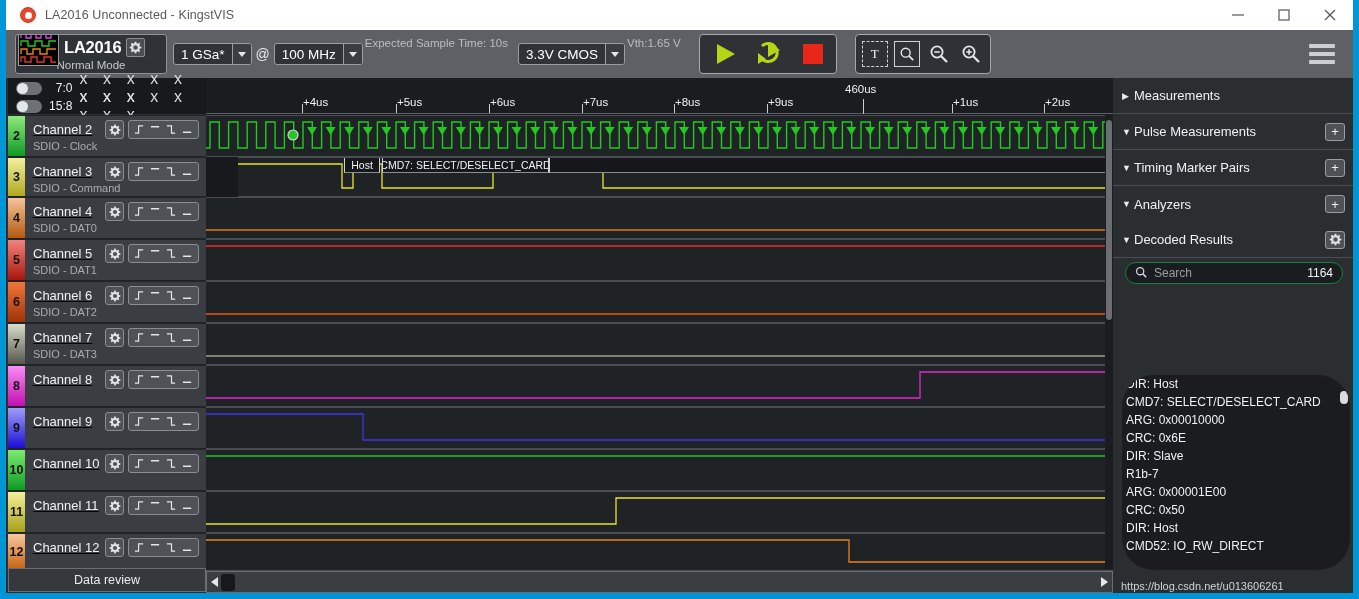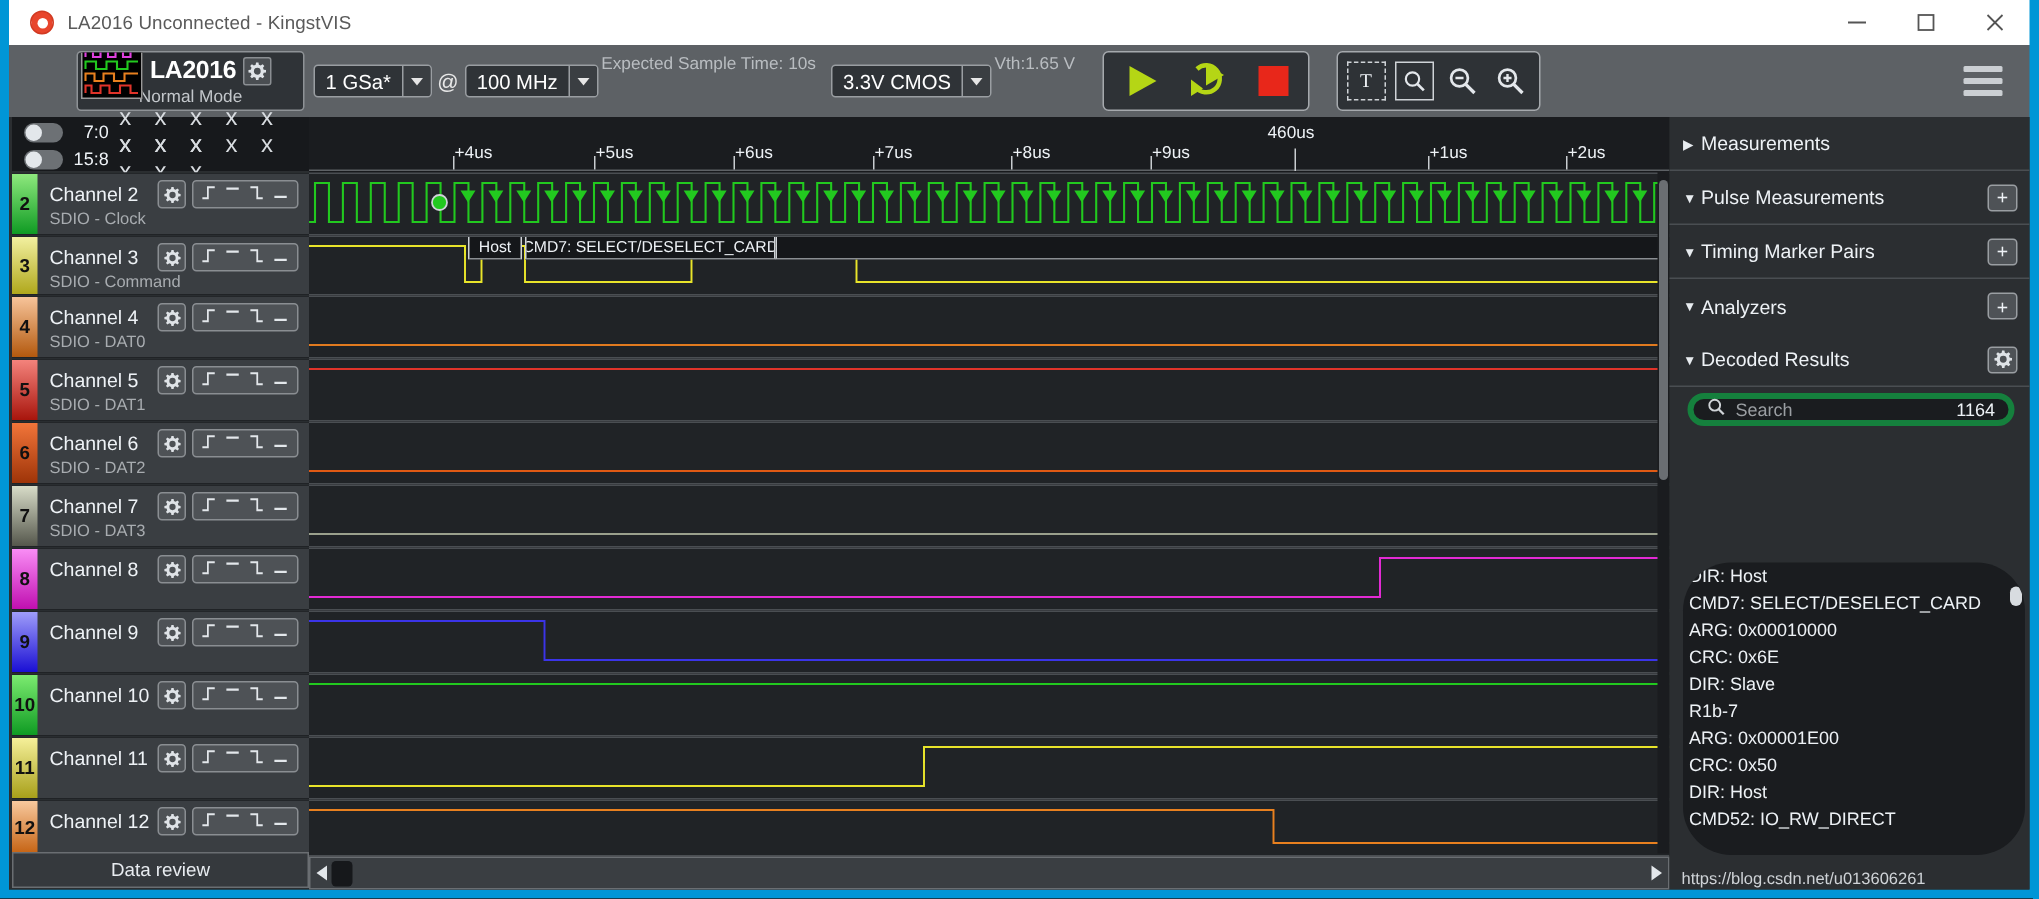--- a/index.html
+++ b/index.html
@@ -42,21 +42,21 @@
   .tb-btn {
     width: 46px; height: 30px; display: flex; align-items: center; justify-content: center;
     color: #555;
   }
   .tb-btn svg { display: block; }
 
   
   .toolbar {
     position: absolute; left: 6px; top: 30px; width: 1347px; height: 48px;
     background: #5d6165;
-    display: flex; align-items: center; padding-left: 36px;
+    display: flex; align-items: center;
   }
   .logo-box {
     margin-left: 9px;
     width: 152px; height: 40px;
     background: #2f3337;
     border: 1px solid #8e9296;
     border-radius: 3px;
     display: flex; flex-direction: column;
     overflow: hidden;
   }
@@ -148,21 +148,21 @@
     border-top: 1px solid #232629;
     border-bottom: 1px solid #202326;
     display: flex;
   }
   .ch-color { width: 17px; flex: none; }
   .ch-num {
     color: #111; font-size: 12.5px; font-weight: 600;
     width: 100%; text-align: center; display: block;
   }
   .ch-body { flex: 1; position: relative; padding-left: 8px; }
-  .ch-top { display: flex; align-items: center; padding-top: 4px; }
+  .ch-top { display: flex; align-items: center; padding-top: 4px; text-decoration: underline; }
   .ch-name { color: #eef2f6; font-size: 13px; flex: 1; }
   .ch-gear {
     width: 19px; height: 19px; background: #4e5256; border: 1px solid #8a8e92;
     border-radius: 3px; display: flex; align-items: center; justify-content: center; margin-right: 4px;
   }
   .ch-edge {
     height: 19px; background: #4e5256; border: 1px solid #8a8e92; border-radius: 3px;
     display: flex; align-items: center; gap: 5px; padding: 0 5px; margin-right: 7px;
   }
   .ch-sub { color: #a8acb0; font-size: 11px; margin-top: 1px; }
@@ -256,21 +256,21 @@
     border-radius: 3px; display: flex; align-items: center; justify-content: center;
   }
   .anrow {
     display: flex; align-items: center; height: 24px; padding: 0 8px 0 20px;
     border-bottom: 1px solid #4a4e52;
   }
   .anname { color: #eef2f6; font-size: 12.5px; flex: 1; }
   .an-x { color: #eef2f6; font-size: 13px; margin-left: 8px; }
   .searchbar {
     margin: 4px 10px 4px 12px; height: 22px;
-    background: #1a1c1f; border: 4px solid #15803d; border-radius: 11px;
+    background: #1a1c1f; border: 1px solid #15803d; border-radius: 11px;
     display: flex; align-items: center; padding: 0 9px;
   }
   .s-ph { color: #9a9ea2; font-size: 12px; margin-left: 7px; flex: 1; }
   .s-count { color: #eef2f6; font-size: 12px; }
   .results {
     position: absolute; left: 9px; top: 297px; width: 228px; height: 195px;
     background: #1a1c1f;
     overflow: hidden;
     border-radius: 32px;
   }
@@ -838,21 +838,21 @@
               <polygon points="752,11 762,11 757,19" fill="#22c91f"></polygon>
               <polygon points="770.6,11 780.6,11 775.6,19" fill="#22c91f"></polygon>
               <polygon points="789.2,11 799.2,11 794.2,19" fill="#22c91f"></polygon>
               <polygon points="807.8000000000001,11 817.8000000000001,11 812.8000000000001,19" fill="#22c91f"></polygon>
               <polygon points="826.4000000000001,11 836.4000000000001,11 831.4000000000001,19" fill="#22c91f"></polygon>
               <polygon points="845,11 855,11 850,19" fill="#22c91f"></polygon>
               <polygon points="863.6,11 873.6,11 868.6,19" fill="#22c91f"></polygon>
               <polygon points="882.2,11 892.2,11 887.2,19" fill="#22c91f"></polygon>
             </svg>
           </div>
-          <div class="wrow" style="top: 79px; height: 40px;">
+          <div class="wrow" style="top: 79px; height: 40px; margin-left: 32px;">
             <svg width="907" height="38">
               <path d="M0,6 L104,6 L104,30 L115,30 L115,6 L144,6 L144,30 L255,30 L255,6 L256,6 L256,6 L365,6 L365,30 L907,30" fill="none" stroke="#e8e42a" stroke-width="1.3"></path>
             </svg>
             <div class="bubble" style="left: 106px; width: 36px;">Host</div>
             <div class="bubble" style="left: 144px; width: 167px;">CMD7: SELECT/DESELECT_CARD</div>
             <div class="bubble" style="left: 311px; width: 596px; border-right: none;"></div>
           </div>
           <div class="wrow" style="top: 119px; height: 42px;">
             <svg width="907" height="40">
               <path d="M0,32 L907,32" fill="none" stroke="#e07a1f" stroke-width="1.3"></path>

